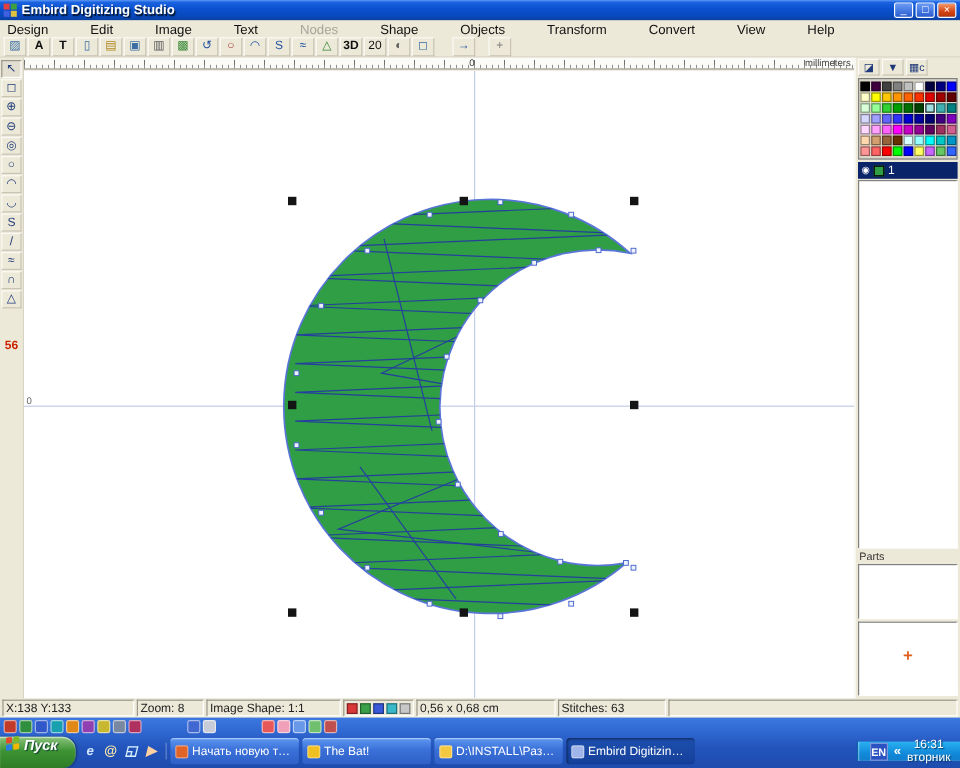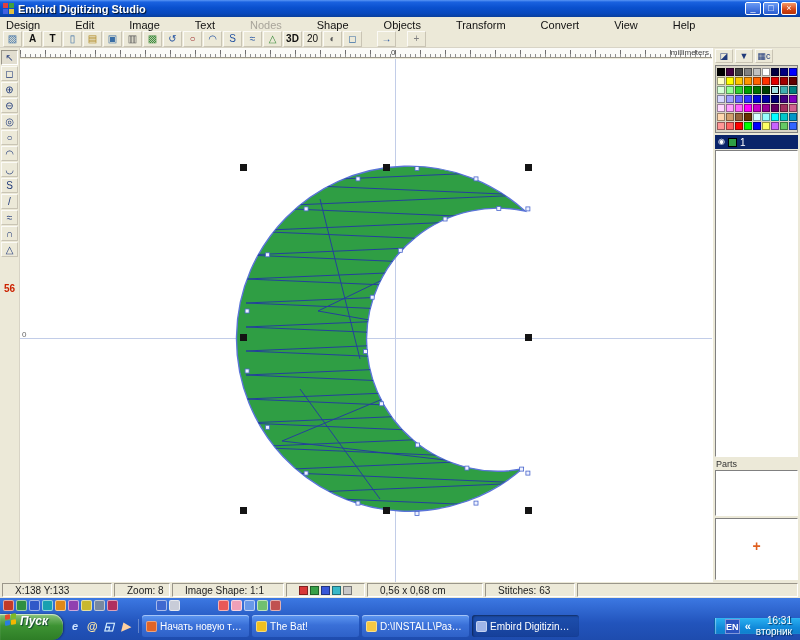--- a/index.html
+++ b/index.html
@@ -61,21 +61,21 @@
   .obj-eye{font-size:8px;line-height:10px;}
   .obj-swatch{width:9px;height:9px;border:1px solid #000;flex:none;}
   .rp-list{flex:1;margin:1px 2px;background:#fff;border:1px solid;border-color:#808080 #fff #fff #808080;}
   .parts-hdr{height:12px;font-size:9px;color:#333;padding-left:3px;line-height:12px;}
   .parts-area{height:46px;margin:0 2px;background:#fff;border:1px solid;border-color:#808080 #fff #fff #808080;}
   .preview{height:62px;margin:2px;background:#fff;border:1px solid;border-color:#808080 #fff #fff #808080;position:relative;}
   .preview .plus{position:absolute;left:50%;top:45%;transform:translate(-50%,-50%);font-size:14px;font-weight:bold;}
 
   
   .statusbar{position:absolute;left:0;right:0;bottom:42px;height:16px;background:#ece9d8;display:flex;gap:2px;padding:1px 2px;font-size:10px;color:#222;}
-  .seg{border:1px solid;border-color:#9a968a #fff #fff #9a968a;padding:0 12px;display:flex;align-items:center;gap:2px;white-space:nowrap;overflow:hidden;}
+  .seg{border:1px solid;border-color:#9a968a #fff #fff #9a968a;padding:0 2px;display:flex;align-items:center;gap:2px;white-space:nowrap;overflow:hidden;}
   .ssw{width:9px;height:9px;border:1px solid rgba(0,0,0,.4);}
 
   
   .taskbar{position:absolute;left:0;right:0;bottom:0;height:42px;background:linear-gradient(#3c78e2,#2254bc 60%,#1e4cae);}
   .qrow{height:14px;display:flex;align-items:center;gap:2px;padding:1px 3px;}
   .qicon{width:11px;height:11px;border-radius:2px;border:1px solid rgba(255,255,255,.55);}
   .qgap{width:34px;height:1px;}
   .mainrow{height:28px;display:flex;align-items:center;}
   .start{height:26px;margin-top:1px;padding:0 15px 0 5px;border-radius:0 11px 11px 0;display:flex;align-items:flex-start;gap:4px;
     background:linear-gradient(#8cc47e,#3d9333 45%,#2e7d26);box-shadow:inset 0 1px 1px rgba(255,255,255,.6),1px 0 2px rgba(0,0,0,.4);
@@ -87,21 +87,21 @@
   .tasks{flex:1;display:flex;align-items:center;gap:3px;padding:0 3px;overflow:hidden;}
   .task{width:107px;height:22px;flex:none;border-radius:3px;display:flex;align-items:center;gap:3px;padding:0 4px;color:#fff;font-size:10px;
     background:linear-gradient(#5e98f2,#3a70d8 45%,#2e61c8);box-shadow:inset 0 1px 0 rgba(255,255,255,.45);}
   .task.active{background:linear-gradient(#1d4fae,#16409a);box-shadow:inset 1px 1px 2px rgba(0,0,0,.45);}
   .ticon{width:11px;height:11px;flex:none;border-radius:2px;border:1px solid rgba(255,255,255,.4);}
   .tlabel{overflow:hidden;text-overflow:ellipsis;white-space:nowrap;}
   .tray{height:16px;display:flex;align-items:center;gap:5px;padding:0 8px 0 10px;color:#fff;
     background:linear-gradient(#29b1f2,#128ada 60%,#0f7ecc);border-left:1px solid #0a62a8;box-shadow:inset 1px 0 1px rgba(255,255,255,.4);}
   .lang{width:15px;height:15px;background:#2a52c0;border:1px solid rgba(255,255,255,.4);font-size:9px;font-weight:bold;text-align:center;line-height:14px;}
   .chev{font-size:11px;font-weight:bold;}
-  .clock{font-size:10px;line-height:11px;text-align:right;text-shadow:1px 1px 1px #036;}
+  .clock{font-size:10px;line-height:11px;text-align:center;text-shadow:1px 1px 1px #036;}
 </style>
 </head>
 <body>
 
 <div>
 
   <div class="titlebar">
     <div class="appicon">
         <i style="background: rgb(224, 64, 64);"></i>
         <i style="background: rgb(64, 160, 64);"></i>

